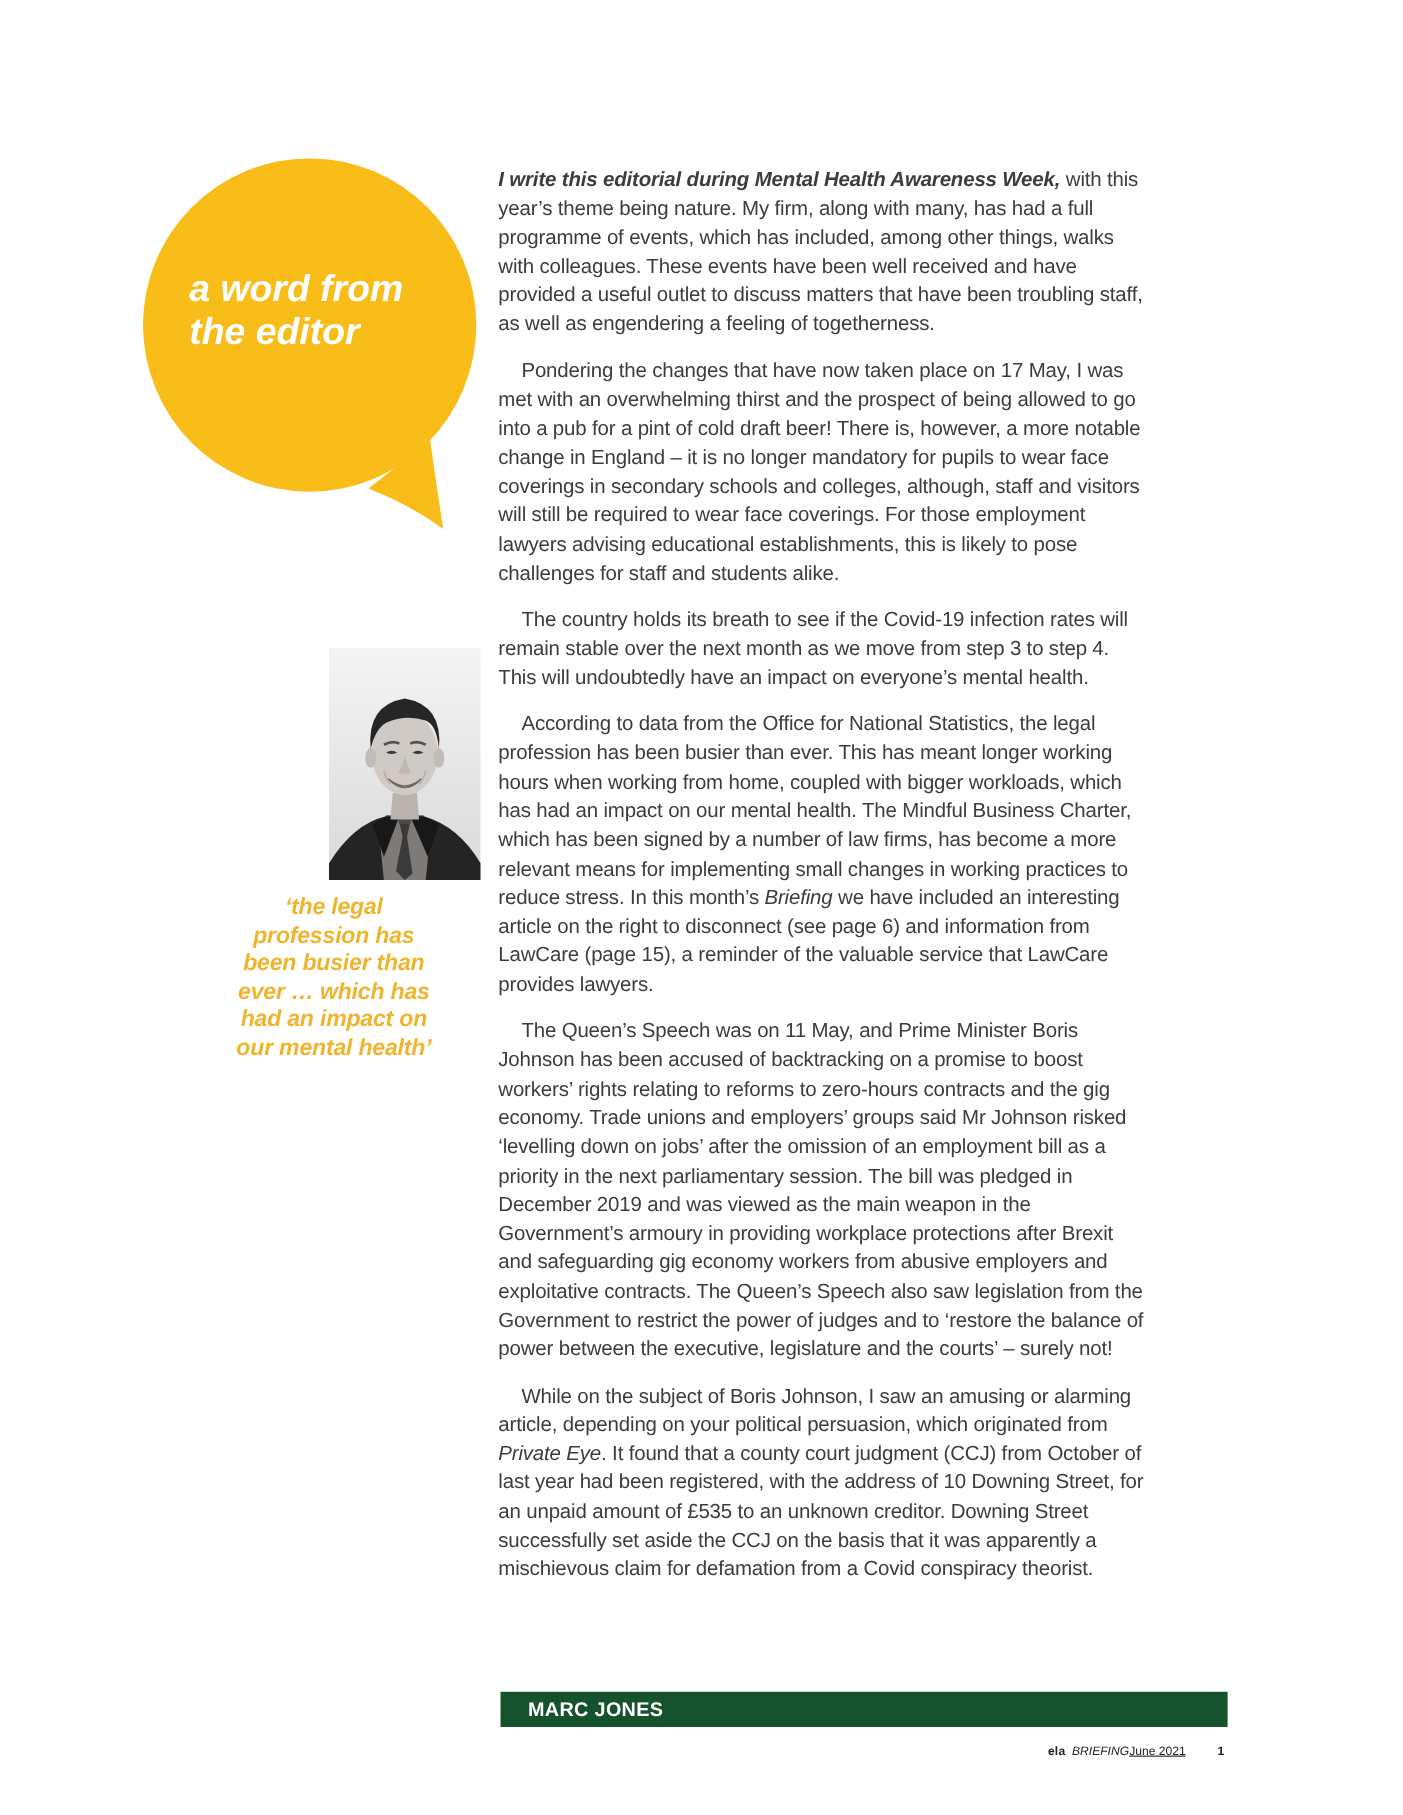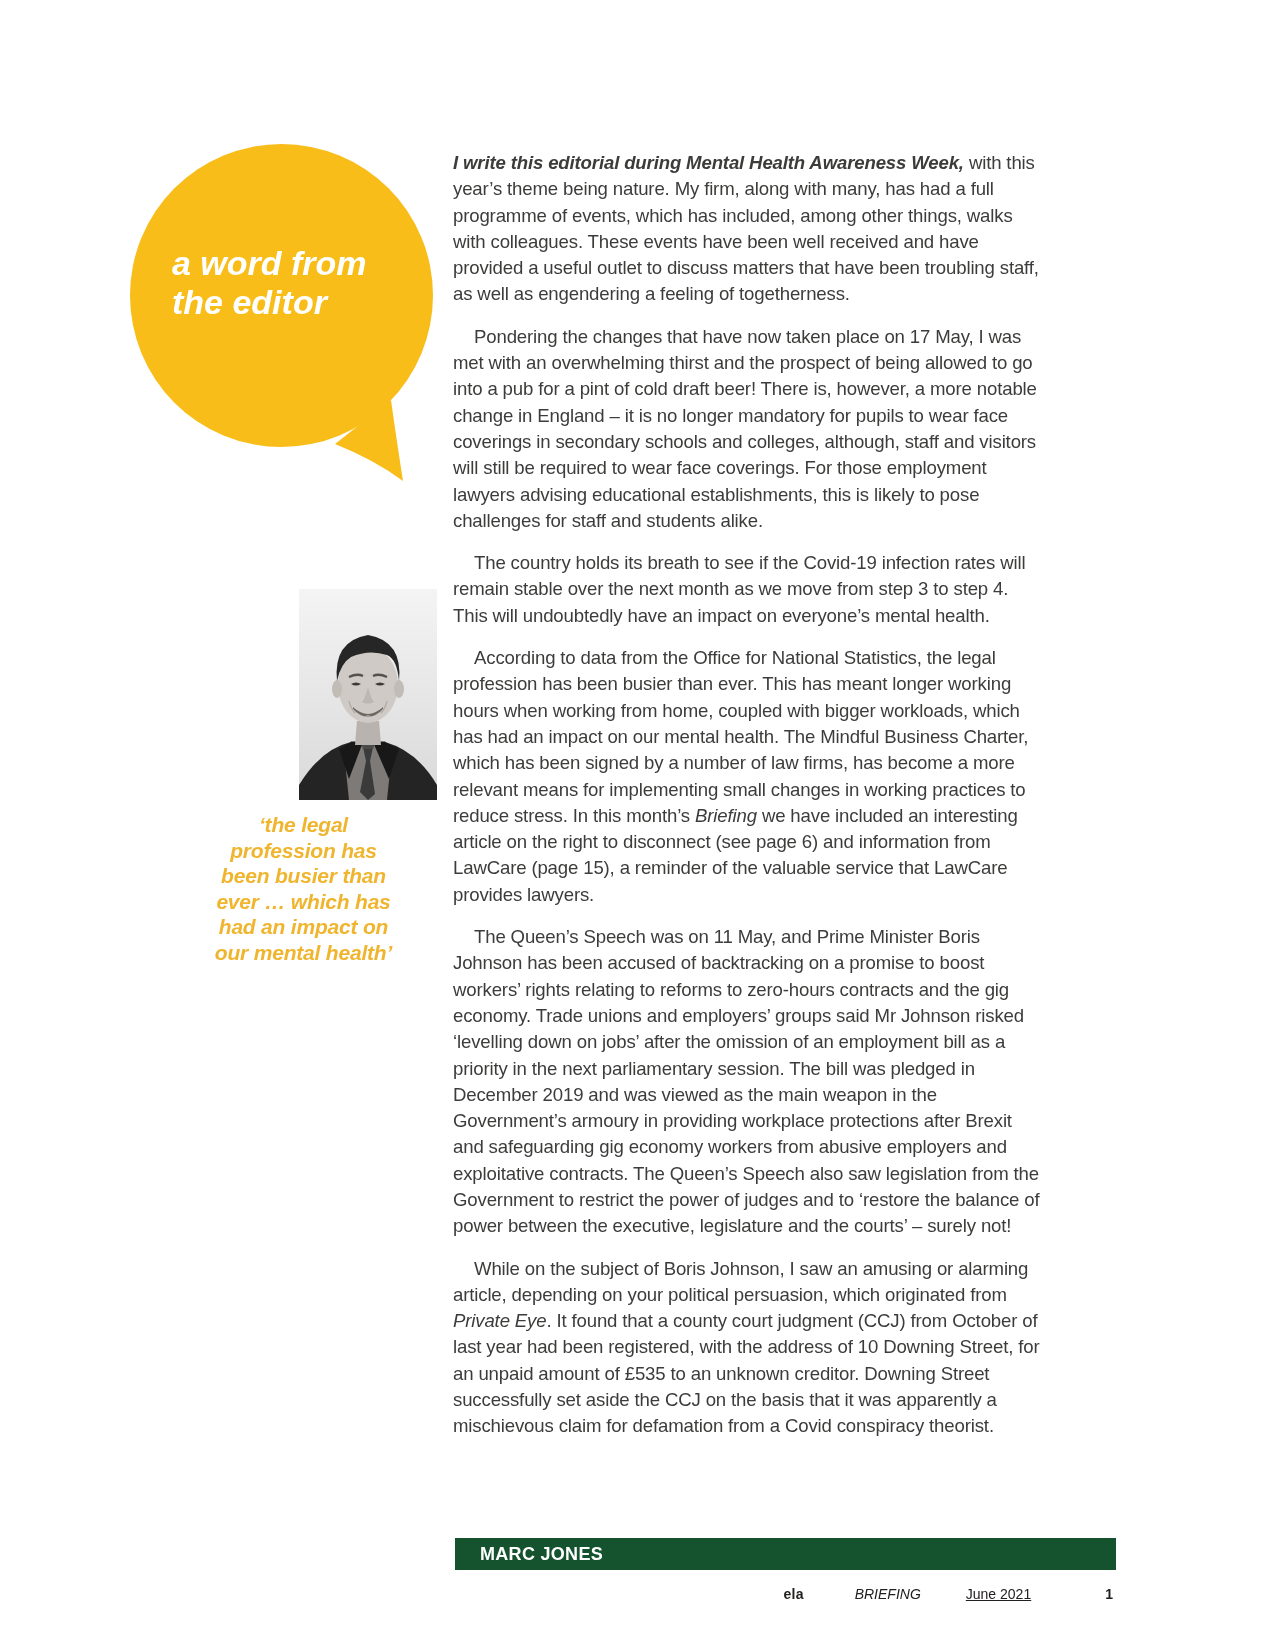--- a/index.html
+++ b/index.html
@@ -42,21 +42,21 @@
     position:absolute;left:455px;top:1500px;width:661px;height:32px;
     background:#14532d;display:flex;align-items:center;margin-top:38px;
   }
   .author-bar span{
     color:#ffffff;font-weight:bold;font-size:18px;letter-spacing:0.3px;
     padding-left:25px;
   }
   
   .footer{
     position:absolute;top:1586px;right:162px;height:22px;
-    display:flex;align-items:baseline;color:#232020;font-size:14px;gap:45px;
+    display:flex;align-items:baseline;color:#232020;font-size:11px;
   }
   .footer .brand{font-weight:bold;letter-spacing:0.2px;}
   .footer .mag{font-style:italic;margin-left:6px;}
   .footer .issue{text-decoration:underline;}
   .footer .pageno{font-weight:bold;margin-left:29px;}
 </style>
 </head>
 <body>
 
 <div class="page">

